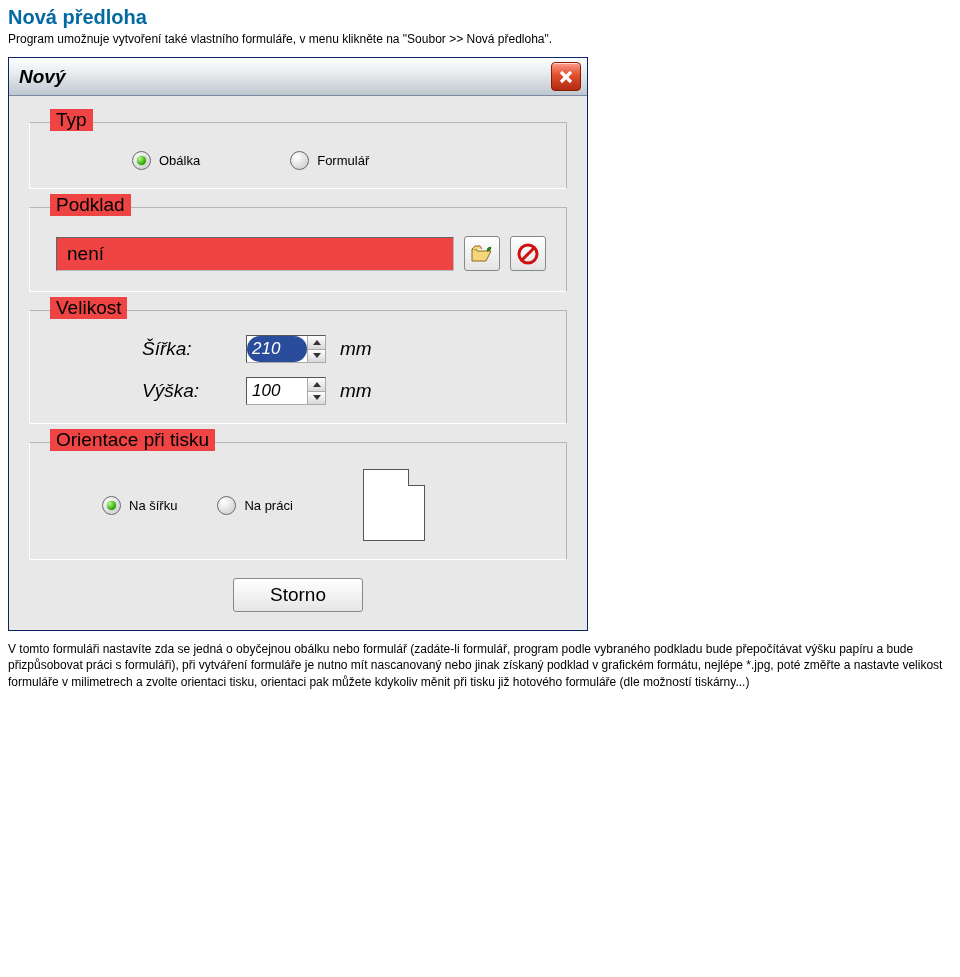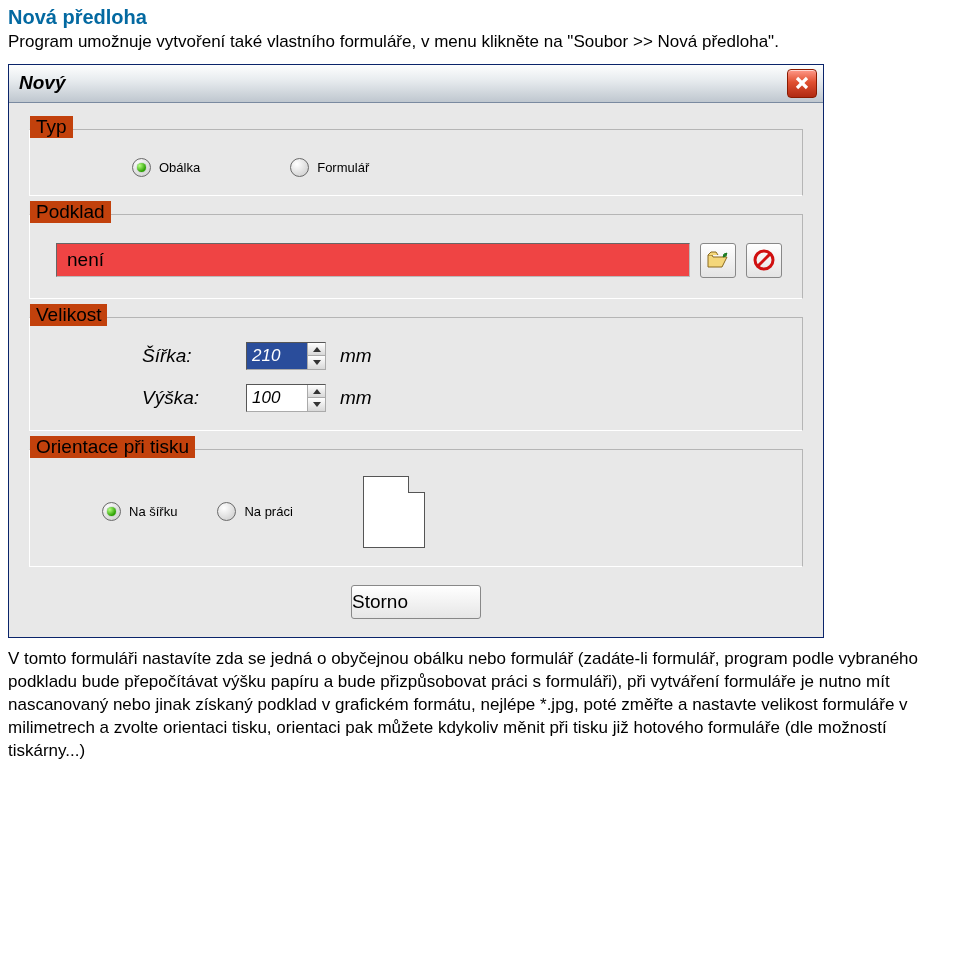--- a/index.html
+++ b/index.html
@@ -12,28 +12,28 @@
     width: 960px;
     color: #000;
   }
   .doc-heading {
     color: #0369a1;
     font-weight: bold;
     font-size: 20px;
     margin: 0;
   }
   .doc-intro, .doc-outro {
-    font-size: 17px;
+    font-size: 12px;
     line-height: 1.35;
     margin: 2px 0 10px 0;
   }
   
   .dialog-wrap {
     margin: 6px 0 10px 0;
-    width: 816px;
+    width: 580px;
   }
   .dialog {
     border: 1px solid #0a246a;
     background: #e8e8e8;
     font-family: Tahoma, Arial, sans-serif;
     font-size: 18px;
   }
   .titlebar {
     height: 38px;
     display: flex;
@@ -60,22 +60,22 @@
     border-top: 1px solid #b5b5b5;
     border-left: 1px solid #ffffff;
     border-right: 1px solid #b5b5b5;
     border-bottom: 1px solid #ffffff;
     padding: 20px 12px 18px 12px;
     position: relative;
   }
   .grp-legend {
     position: absolute;
     top: -14px;
-    left: 0;
-    background: #c2410c;
+    left: 20px;
+    background: #ef4444;
     padding: 0 6px;
     font-size: 19px;
   }
   .radio-row { display:flex; gap: 90px; padding-left: 90px; margin-top: 8px; }
   .orient-row { display:flex; align-items:center; gap: 40px; padding-left: 60px; margin-top: 6px; }
   .radio { display:flex; align-items:center; gap: 8px; font-size:13px; }
   .radio-dot {
     width: 19px; height: 19px; border-radius:50%;
     border: 1px solid #6a6a6a;
     background: radial-gradient(circle at 35% 30%, #fff 0%, #d8d8d8 70%);
@@ -104,21 +104,21 @@
     display:flex;align-items:center;justify-content:center;
   }
   
   .size-rows { padding-left: 100px; display:flex; flex-direction:column; gap:14px; margin-top:4px;font-style:italic; }
   .size-row { display:flex; align-items:center; gap: 14px; font-size:19px; }
   .size-label { width: 90px; }
   .spin {
     width: 80px; height: 28px; display:flex;
     border: 1px inset #aaa; background:#fff;
   }
-  .spin-val { flex:1; padding:0 5px; display:flex; align-items:center; font-size:17px; }
+  .spin-val { flex:1; padding:0 5px; display:flex; align-items:center; font-size:17px;border-radius:13px; }
   .spin-val.selbg { background:#2a4d9b; color:#fff; }
   .spin-btns { width:18px; display:flex; flex-direction:column; }
   .spin-b {
     flex:1; background:linear-gradient(#fff,#d8d8d8);
     border-left:1px solid #aaa; display:flex;align-items:center;justify-content:center;
   }
   .spin-b:first-child { border-bottom:1px solid #aaa; }
   .tri { width:0;height:0;border-left:4px solid transparent;border-right:4px solid transparent; }
   .tri.up { border-bottom:5px solid #333; }
   .tri.down { border-top:5px solid #333; }
@@ -132,21 +132,21 @@
     content:""; position:absolute; top:-1px; right:-1px;
     width:16px; height:16px; background:#e8e8e8;
     border-left:1px solid #555; border-bottom:1px solid #555;
   }
   
   .dlg-btns { display:flex; justify-content:center; gap: 30px; margin-top:4px; }
   .dlg-btn {
     min-width: 130px; height:34px;
     background: linear-gradient(#fff,#e6e6e6);
     border:1px solid #888; border-radius:3px;
-    display:flex;align-items:center;justify-content:flex-start;
+    display:flex;align-items:center;justify-content:center;
     font-size:19px;
   }
 </style>
 </head>
 <body>
 
 <p class="doc-heading">Nová předloha</p>
 <p class="doc-intro">Program umožnuje vytvoření také vlastního formuláře, v menu klikněte na "Soubor &gt;&gt; Nová předloha".</p>
 
 <div class="dialog-wrap">

